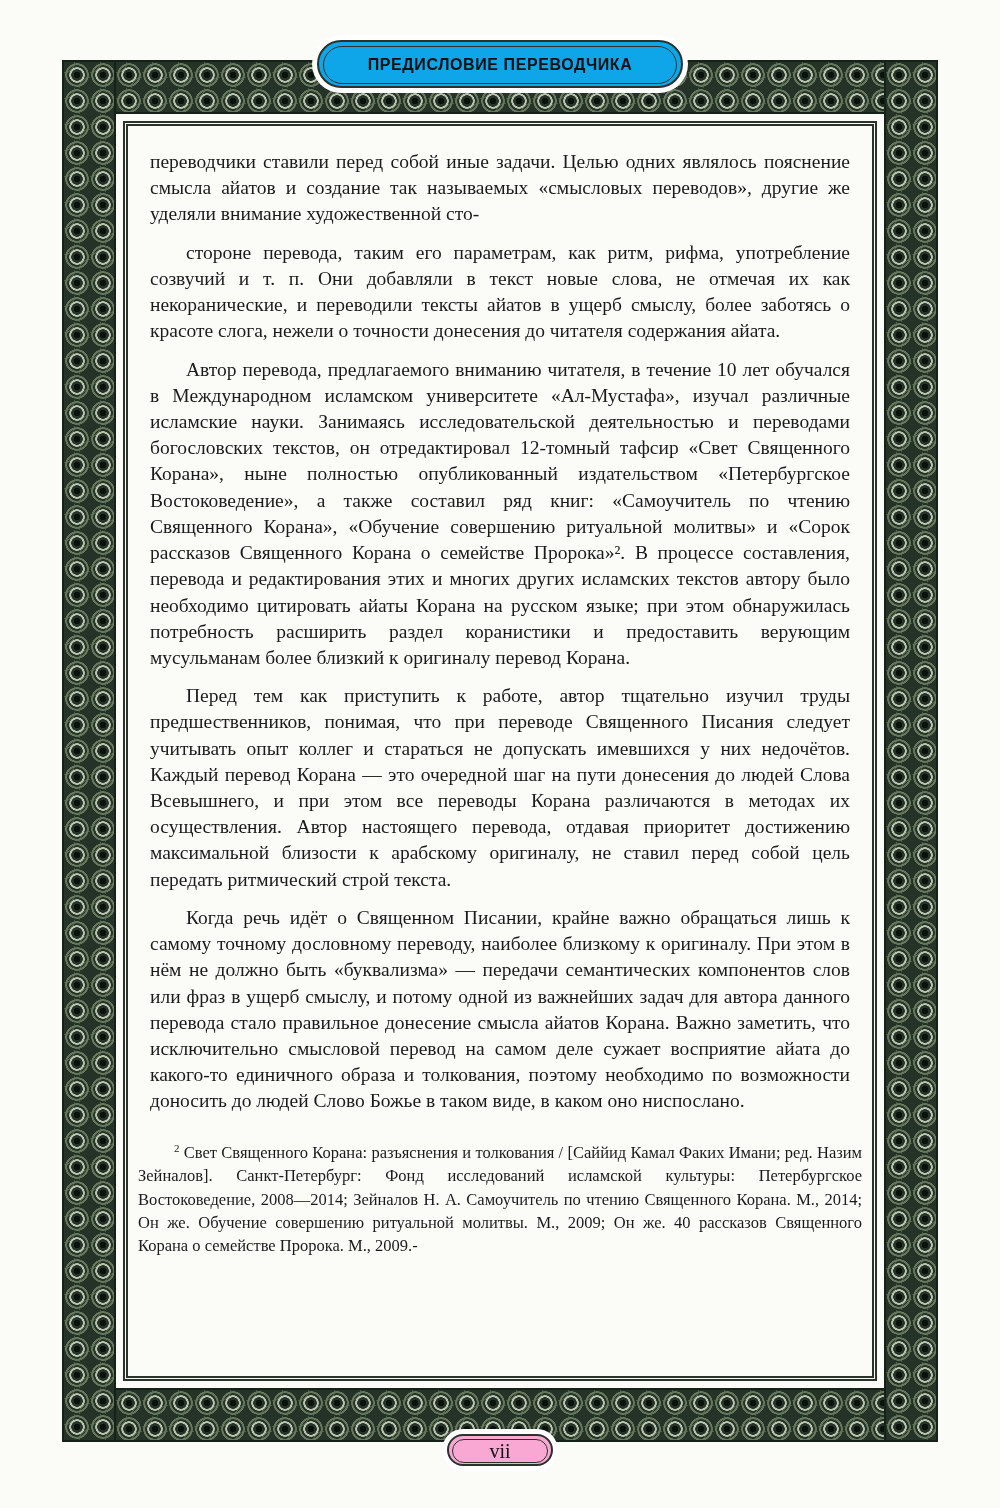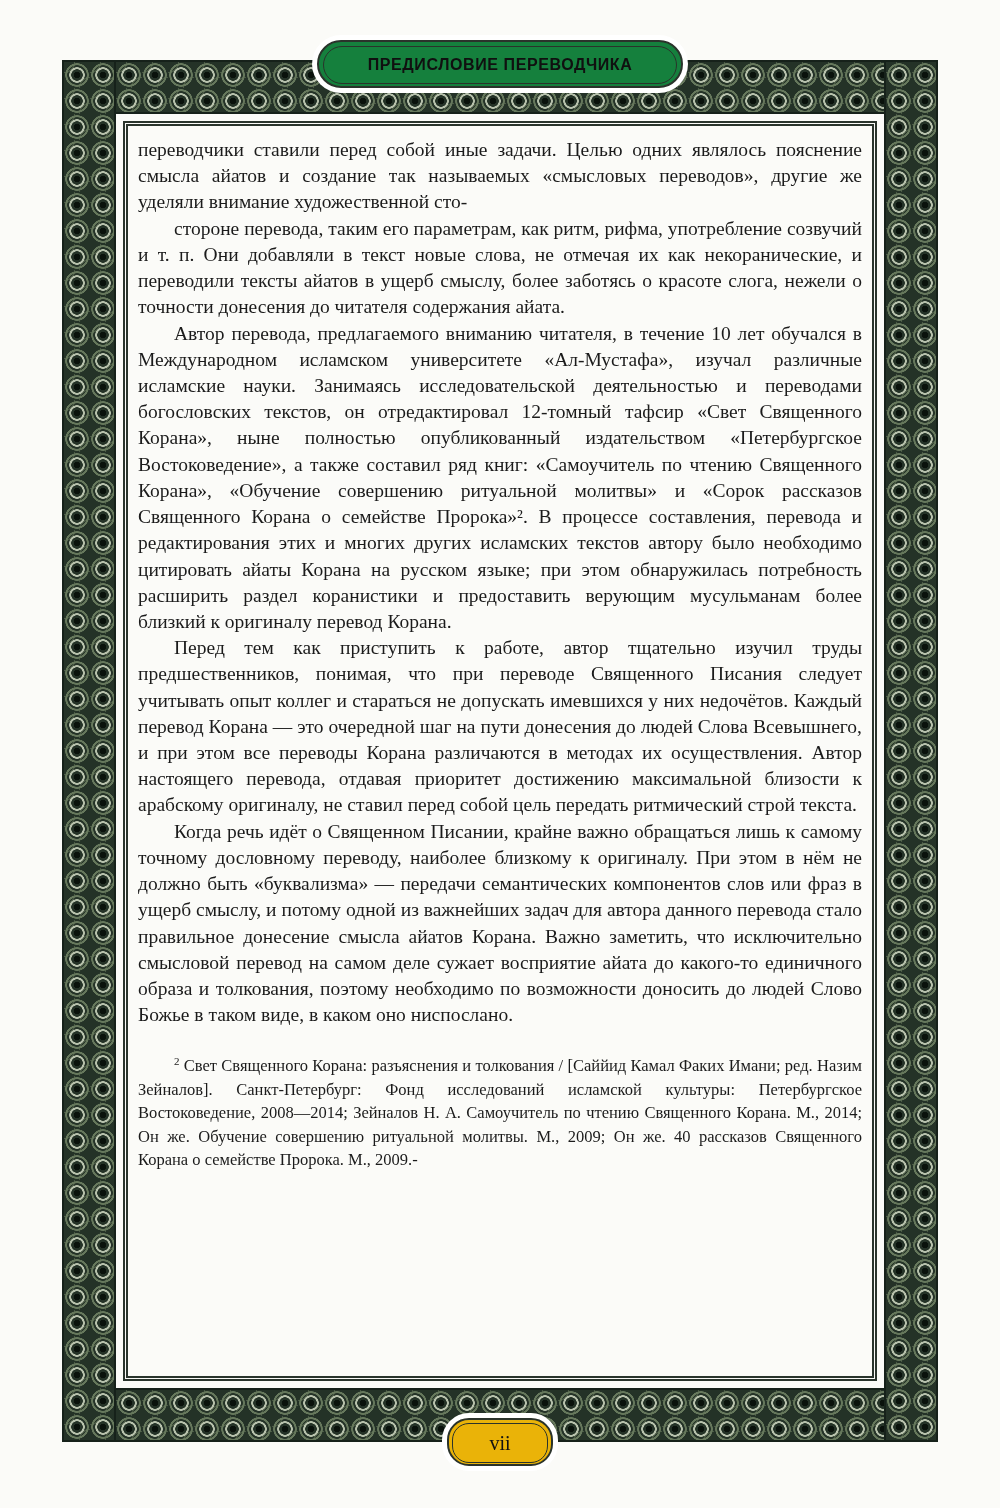--- a/index.html
+++ b/index.html
@@ -39,21 +39,21 @@
     border:5px double #2a342c;
     box-sizing:border-box;
     pointer-events:none;
   }
 
   
   .header-banner{
     position:absolute;
     top:40px;left:50%;transform:translateX(-50%);
     width:366px;height:48px;
-    background:#15803d;
+    background:#0ea5e9;
     border:2px solid #2a332b;
     border-radius:26px;
     padding:4px;
     box-sizing:border-box;
     z-index:5;
     box-shadow:0 0 0 5px #ffffff;
   }
   .banner-inner{
     height:100%;
     border:1px solid #2a332b;
@@ -66,22 +66,22 @@
     font-size:16px;
     letter-spacing:0.6px;
     color:#101010;
     white-space:nowrap;
   }
 
   
   .footer-banner{
     position:absolute;
     bottom:42px;left:50%;transform:translateX(-50%);
-    width:106px;height:48px;
-    background:#eab308;
+    width:106px;height:32px;
+    background:#f9a8d4;
     border:2px solid #2a332b;
     border-radius:22px;
     padding:3px;
     box-sizing:border-box;
     z-index:5;
     box-shadow:0 0 0 5px #ffffff;
   }
   .footer-inner{
     height:100%;
     border:1px solid #2a332b;
@@ -96,21 +96,21 @@
 
   
   .text-area{
     position:absolute;
     left:138px;right:138px;top:137px;bottom:134px;
     text-align:justify;
     font-size:19.5px;
     line-height:1.345;
     overflow:hidden;
   }
-  .para{margin:0;text-indent:36px;}
+  .para{margin:12px;text-indent:36px;}
   .para.no-indent{text-indent:0;}
 
   .footnote{
     margin:26px 0 0 0;
     font-size:16.5px;
     line-height:1.42;
     text-indent:36px;
     text-align:justify;
   }
   .footnote sup{

